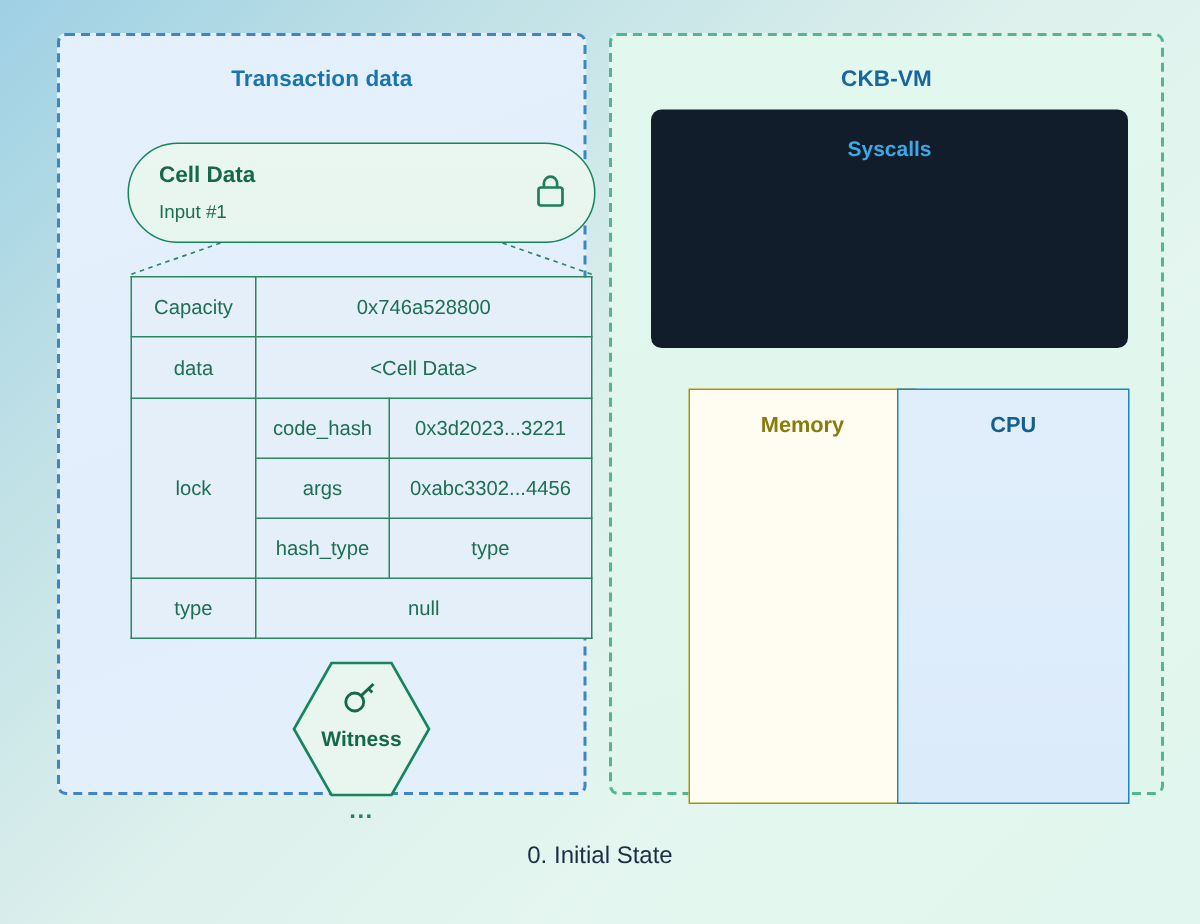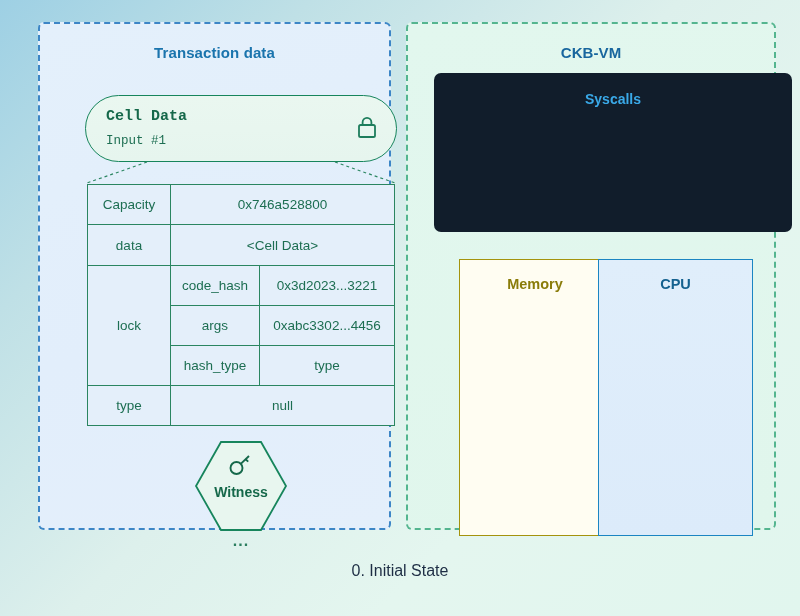--- a/index.html
+++ b/index.html
@@ -27,21 +27,20 @@
     position:absolute;left:0;right:0;top:20px;text-align:center;
     font-size:15px;font-weight:bold;color:#1a74ad;letter-spacing:.1px;
   }
   .panel-right .panel-title{color:#18669e;}
 
   
   .pill{
     position:absolute;left:45px;top:71px;width:312px;height:67px;
     box-sizing:border-box;border:1.6px solid #17855c;border-radius:34px;
     background:linear-gradient(180deg,#eaf7f0 0%,#e6f5ee 100%);
-    font-family:Liberation Mono, monospace;
   }
   .pill-title{position:absolute;left:20px;top:12px;font-size:15px;font-weight:bold;color:#15684a;}
   .pill-sub{position:absolute;left:20px;top:38px;font-size:12.5px;color:#1d6e52;}
   .pill-lock{position:absolute;right:18px;top:19px;width:22px;height:24px;}
 
   
   .conn{position:absolute;left:45px;top:138px;width:312px;height:22px;overflow:visible;}
 
   
   .tbl{
@@ -64,21 +63,21 @@
   .hex-wrap{position:absolute;left:154px;top:416px;width:94px;height:92px;}
   .hex-txt{
     position:absolute;left:0;right:0;top:44px;text-align:center;
     font-size:14px;font-weight:bold;color:#15684a;
   }
   .dots-abs{position:absolute;left:45px;width:312px;top:508px;text-align:center;
     font-size:16px;font-weight:bold;color:#2b7e5f;letter-spacing:1px;}
 
   
   .syscalls{
-    position:absolute;left:26px;top:49px;width:358px;height:159px;
+    position:absolute;left:26px;top:49px;width:318px;height:159px;
     background:#111d2b;border-radius:7px;box-sizing:border-box;text-decoration:underline;
   }
   .sys-title{
     position:absolute;left:0;right:0;top:18px;text-align:center;
     font-size:14px;font-weight:bold;color:#3aa9e8;
   }
   .sys-code{
     position:absolute;left:30px;top:46px;right:10px;
     font-family:"DejaVu Sans Mono", monospace;font-size:13.2px;
     line-height:19.6px;color:#f2f0d8;white-space:pre;

